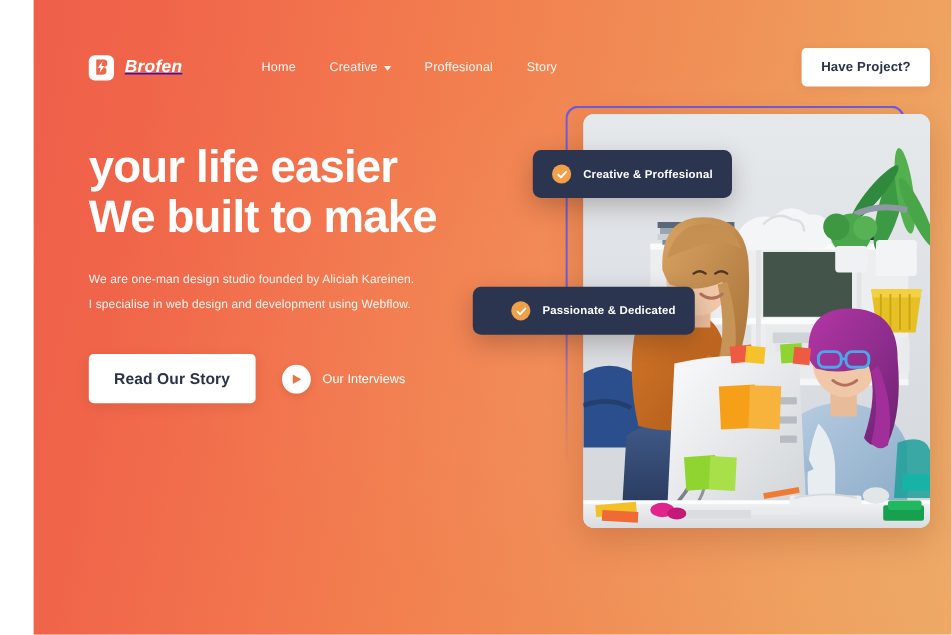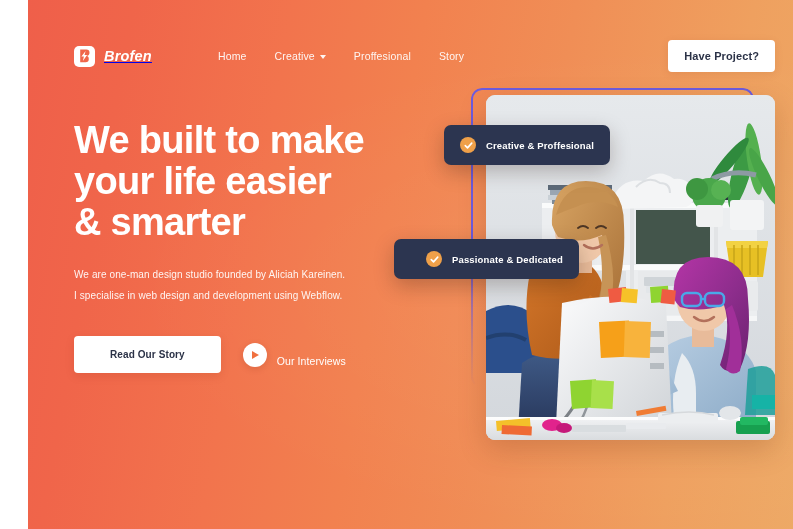--- a/index.html
+++ b/index.html
@@ -120,33 +120,33 @@
   }
 
   .actions {
     margin-top:30px;
     display:flex; align-items:center;
     gap:22px;
   }
   .btn-primary {
     background:#ffffff;
     color:#2b3247;
-    font-size:10px;
+    font-size:13px;
     font-weight:bold;
     border:none;
     border-radius:4px;
-    padding:13px 36px;
+    padding:13px 21px;
     cursor:pointer;
     box-shadow:0 3px 10px rgba(120,40,10,.13);
     letter-spacing:.1px;
     white-space:nowrap;
     font-family:"Liberation Sans", sans-serif;
   }
   .video-link {
-    display:flex; align-items:flex-end; gap:10px;
+    display:flex; align-items:center; gap:10px;
     cursor:pointer;
     text-decoration:none;
   }
   .play-circle {
     width:24px;height:24px;border-radius:50%;
     background:#ffffff;
     display:flex;align-items:center;justify-content:center;
     box-shadow:0 2px 7px rgba(120,40,10,.16);
     flex:0 0 auto;
   }
@@ -249,23 +249,22 @@
       <a class="nav-link" href="#">
         <span>Story</span>
       </a>
     </div>
 
     <button class="cta-nav">Have Project?</button>
   </nav>
 
   <div class="hero-left">
     <h1 class="headline">
+      <span class="line">your life easier</span>
       <span class="line">We built to make</span>
-      <span class="line">your life easier</span>
-      <span class="line">&amp; smarter</span>
     </h1>
 
     <p class="subcopy">We are one-man design studio founded by Aliciah Kareinen. I specialise in web design and development using Webflow.</p>
 
     <div class="actions">
       <button class="btn-primary">Read Our Story</button>
       <a class="video-link" href="#">
         <span class="play-circle">
           <span class="play-tri"></span>
         </span>

